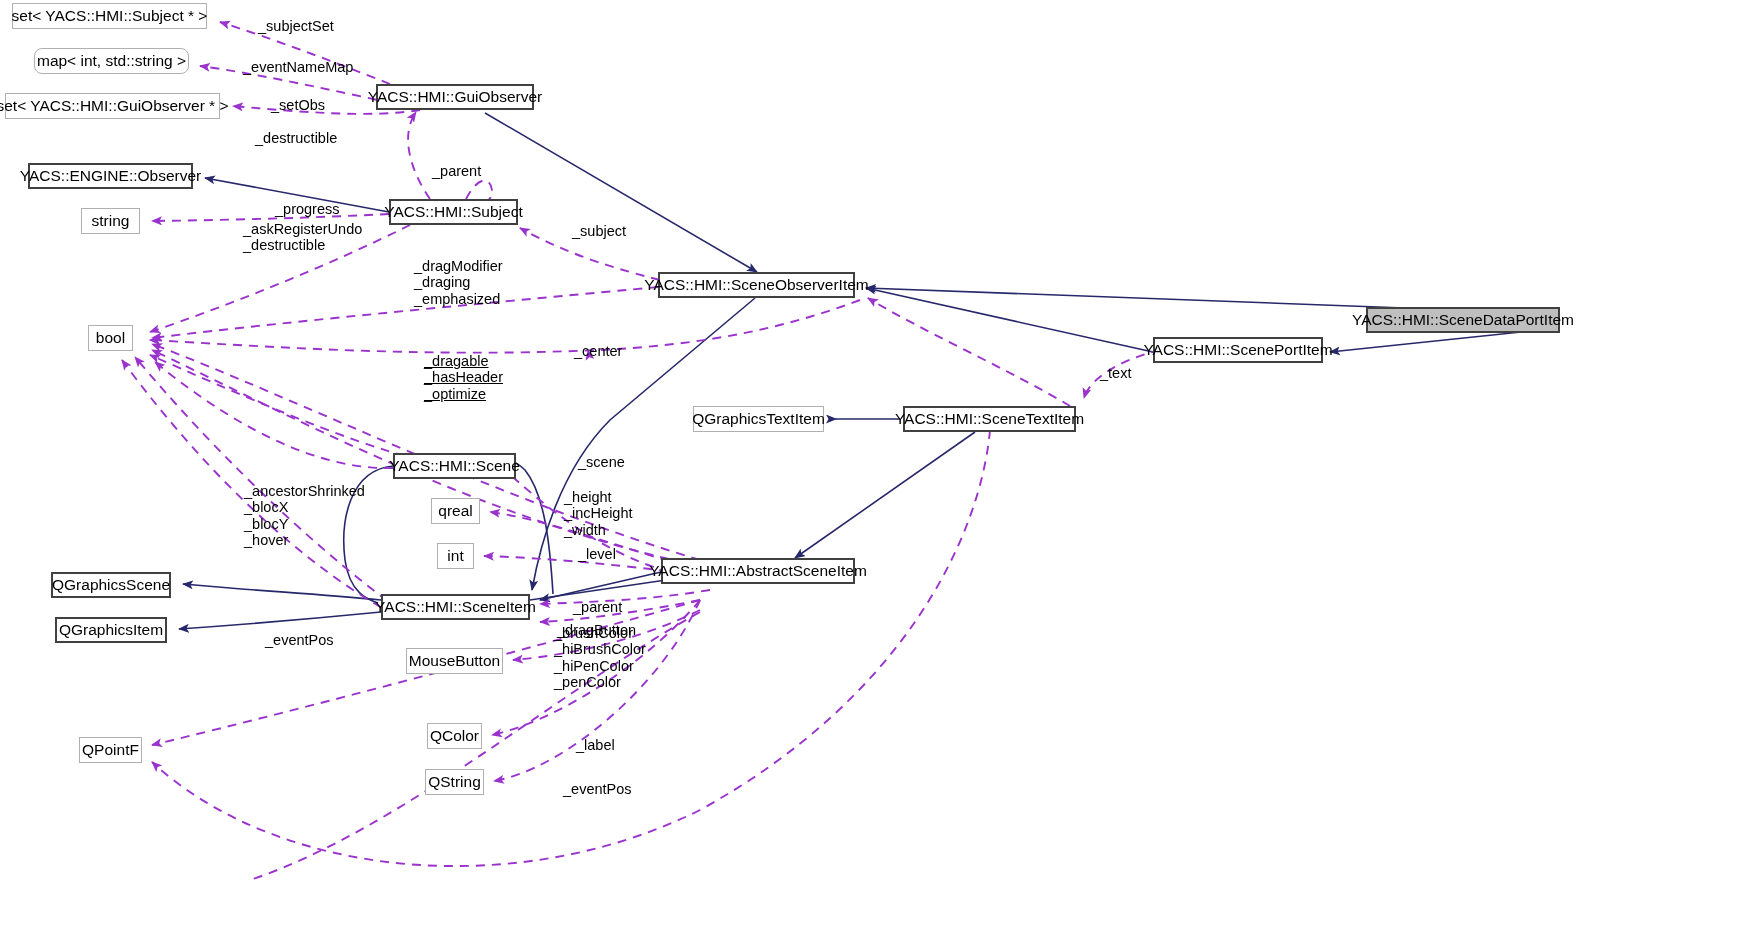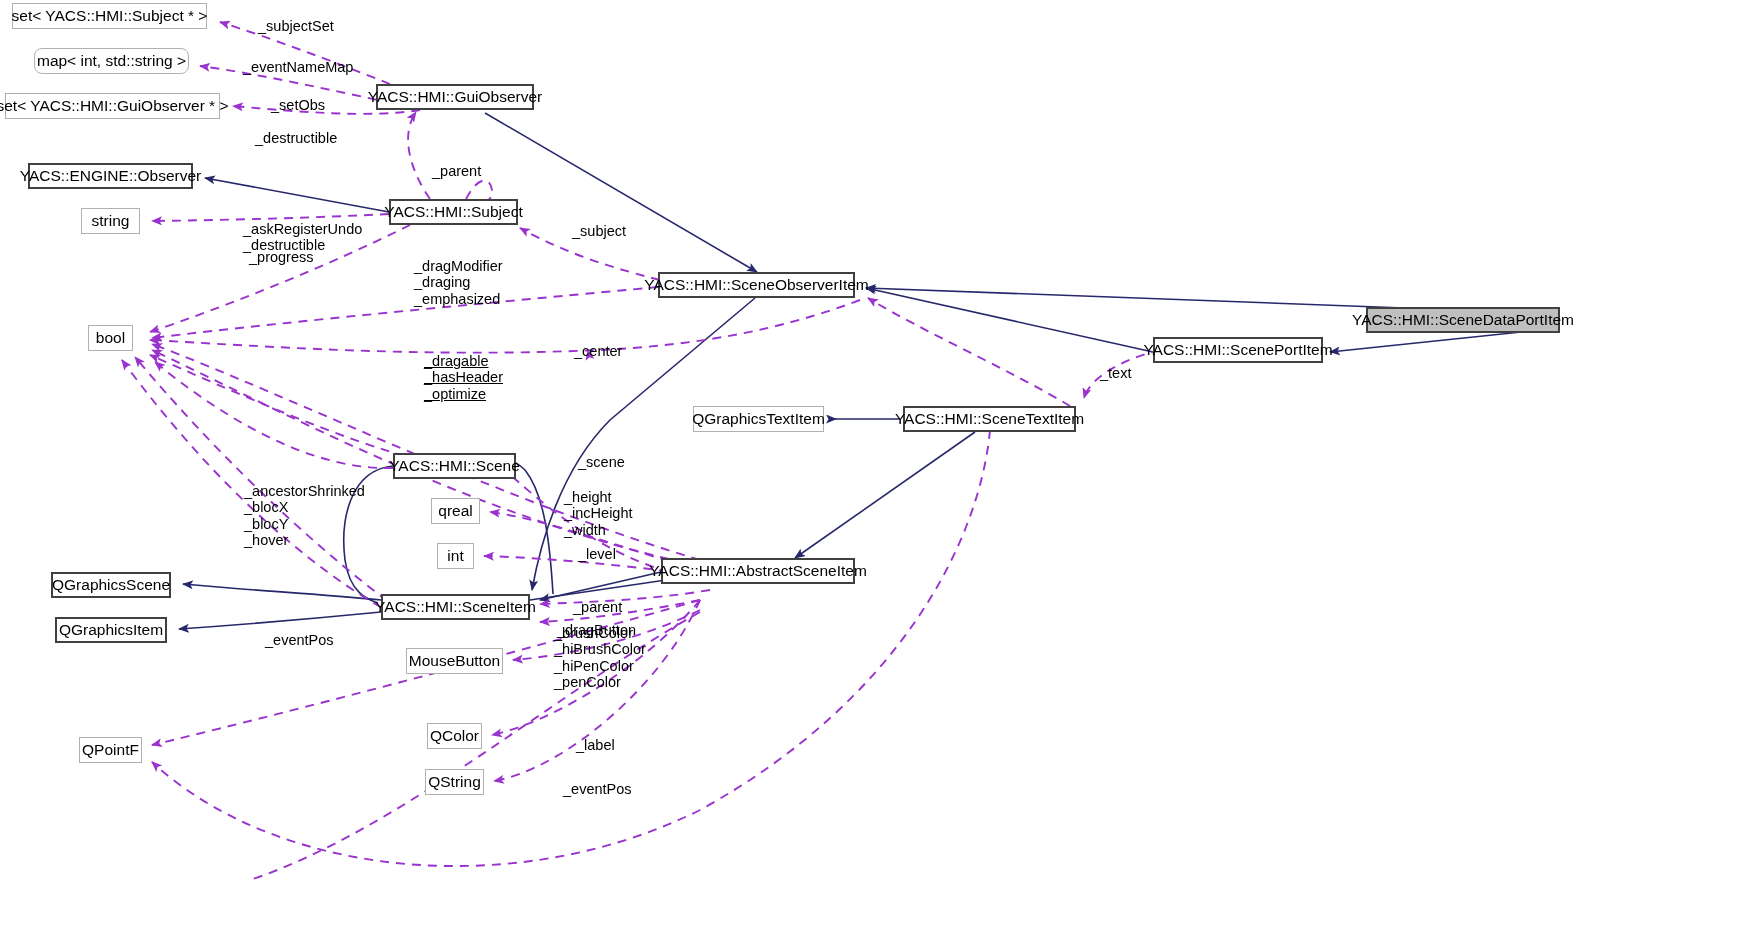--- a/index.html
+++ b/index.html
@@ -158,21 +158,21 @@
       <div class="node thin" style="left: 427px; top: 723px; width: 55px; height: 26px;">QColor</div>
       <div class="node thin" style="left: 79px; top: 737px; width: 63px; height: 26px;">QPointF</div>
       <div class="node thin" style="left: 425px; top: 769px; width: 59px; height: 26px;">QString</div>
     </div>
   <div id="label-layer">
       <div class="edge-label left" style="left: 258px; top: 18px;">_subjectSet</div>
       <div class="edge-label left" style="left: 243px; top: 59px;">_eventNameMap</div>
       <div class="edge-label left" style="left: 271px; top: 97px;">_setObs</div>
       <div class="edge-label left" style="left: 255px; top: 130px;">_destructible</div>
       <div class="edge-label left" style="left: 432px; top: 163px;">_parent</div>
-      <div class="edge-label left" style="left: 249px; top: 201px; margin-top: 48px;">_progress</div>
+      <div class="edge-label left" style="left: 275px; top: 201px;">_progress</div>
       <div class="edge-label left" style="left: 243px; top: 221px;">_askRegisterUndo
 _destructible</div>
       <div class="edge-label left" style="left: 572px; top: 223px;">_subject</div>
       <div class="edge-label left" style="left: 414px; top: 258px;">_dragModifier
 _draging
 _emphasized</div>
       <div class="edge-label left" style="left: 574px; top: 343px;">_center</div>
       <div class="edge-label left" style="left: 424px; top: 353px; text-decoration: underline;">_dragable
 _hasHeader
 _optimize</div>

